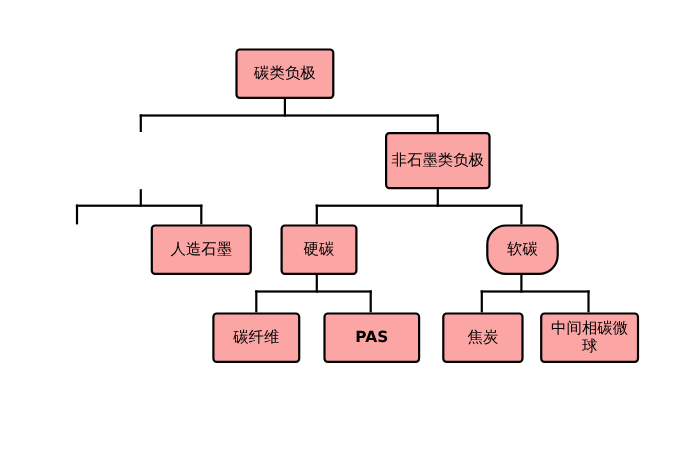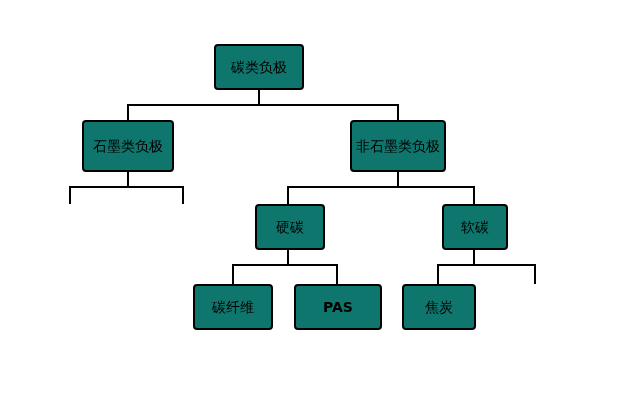--- a/index.html
+++ b/index.html
@@ -15,21 +15,21 @@
     width: 628px;
     height: 408px;
     background: #ffffff;
     overflow: hidden;
   }
   .node {
     position: absolute;
     box-sizing: border-box;
     border: 2px solid #000000;
     border-radius: 4px;
-    background: #0f766e;
+    background: #fca5a5;
     display: flex;
     align-items: center;
     justify-content: center;
     text-align: center;
     line-height: 1.15;
     color: #000000;
     font-size: 14px;
     padding: 2px 3px;
     z-index: 2;
   }
@@ -75,44 +75,47 @@
 
   <div class="edge v" style="left:473px; top:250px; height:16px;"></div>
   <div class="edge h" style="left:437px; top:264px; width:99px;"></div>
   <div class="edge v" style="left:437px; top:264px; height:20px;"></div>
   <div class="edge v" style="left:534px; top:264px; height:20px;"></div>
 
   <div class="node" style="left:214px; top:44px; width:90px; height:46px;">
     <span>碳类负极</span>
   </div>
 
-  <div class="node" style="left:82px; top:120px; width:92px; height:52px;">
-    <span>石墨类负极</span>
-  </div>
 
   <div class="node" style="left:350px; top:120px; width:96px; height:52px;justify-content:center;">
     <span>非石墨类负极</span>
   </div>
 
 
+  <div class="node" style="left:137px; top:204px; width:92px; height:46px;">
+    <span>人造石墨</span>
+  </div>
 
   <div class="node" style="left:255px; top:204px; width:70px; height:46px;">
     <span>硬碳</span>
   </div>
 
-  <div class="node" style="left:442px; top:204px; width:66px; height:46px;">
+  <div class="node" style="left:442px; top:204px; width:66px; height:46px;border-radius:18px;">
     <span>软碳</span>
   </div>
 
   <div class="node" style="left:193px; top:284px; width:80px; height:46px;">
     <span>碳纤维</span>
   </div>
 
   <div class="node" style="left:402px; top:284px; width:74px; height:46px;">
     <span>焦炭</span>
   </div>
 
   <div class="node bold" style="left:294px; top:284px; width:88px; height:46px;">
     <span>PAS</span>
   </div>
 
+  <div class="node" style="left:491px; top:284px; width:90px; height:46px;">
+    <span>中间相碳微球</span>
+  </div>
 
 </div>
 
 </body></html>

